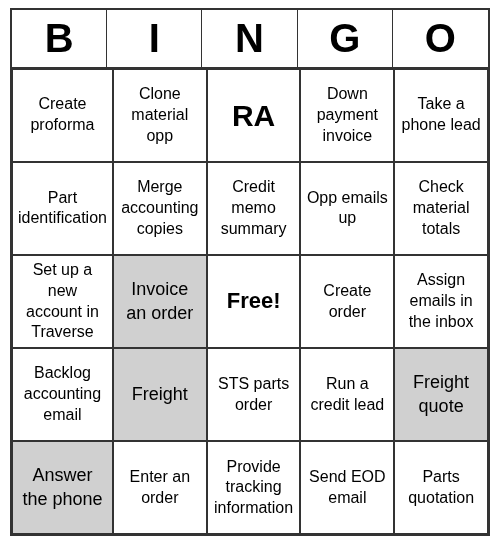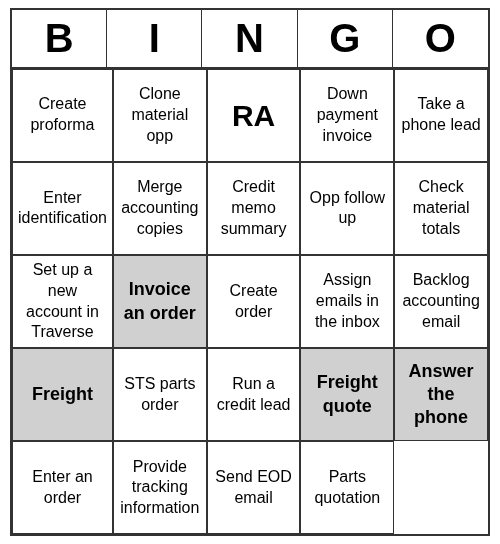--- a/index.html
+++ b/index.html
@@ -44,21 +44,21 @@
       align-items: center;
       justify-content: center;
       text-align: center;
       padding: 4px 5px;
       font-size: 16px;
       line-height: 1.3;
       position: relative;
     }
     .bingo-cell.bold-text {
       font-size: 18px;
-      font-weight: bold;
+      font-weight: normal;
     }
     .bingo-cell.free-cell {
       font-size: 22px;
       font-weight: bold;
     }
     .bingo-cell.ra-cell {
       font-size: 30px;
       font-weight: bold;
     }
     
@@ -76,27 +76,28 @@
       <div class="bingo-letter">N</div>
       <div class="bingo-letter">G</div>
       <div class="bingo-letter">O</div>
     </div>
   <div class="bingo-grid">
   <div class="bingo-cell">Create proforma</div>
       <div class="bingo-cell">Clone material opp</div>
       <div class="bingo-cell ra-cell">RA</div>
       <div class="bingo-cell">Down payment invoice</div>
       <div class="bingo-cell">Take a phone lead</div>
-      <div class="bingo-cell">Enter identification</div>
+      <div class="bingo-cell">Part identification</div>
       <div class="bingo-cell">Merge accounting copies</div>
       <div class="bingo-cell">Credit memo summary</div>
-      <div class="bingo-cell">Opp follow up</div>
+      <div class="bingo-cell">Opp emails up</div>
       <div class="bingo-cell">Check material totals</div>
       <div class="bingo-cell">Set up a new account in Traverse</div>
       <div class="bingo-cell bold-text highlighted">Invoice an order</div>
+      <div class="bingo-cell free-cell">Free!</div>
       <div class="bingo-cell">Create order</div>
       <div class="bingo-cell">Assign emails in the inbox</div>
       <div class="bingo-cell">Backlog accounting email</div>
       <div class="bingo-cell bold-text highlighted">Freight</div>
       <div class="bingo-cell">STS parts order</div>
       <div class="bingo-cell">Run a credit lead</div>
       <div class="bingo-cell bold-text highlighted">Freight quote</div>
       <div class="bingo-cell bold-text highlighted">Answer the phone</div>
       <div class="bingo-cell">Enter an order</div>
       <div class="bingo-cell">Provide tracking information</div>

